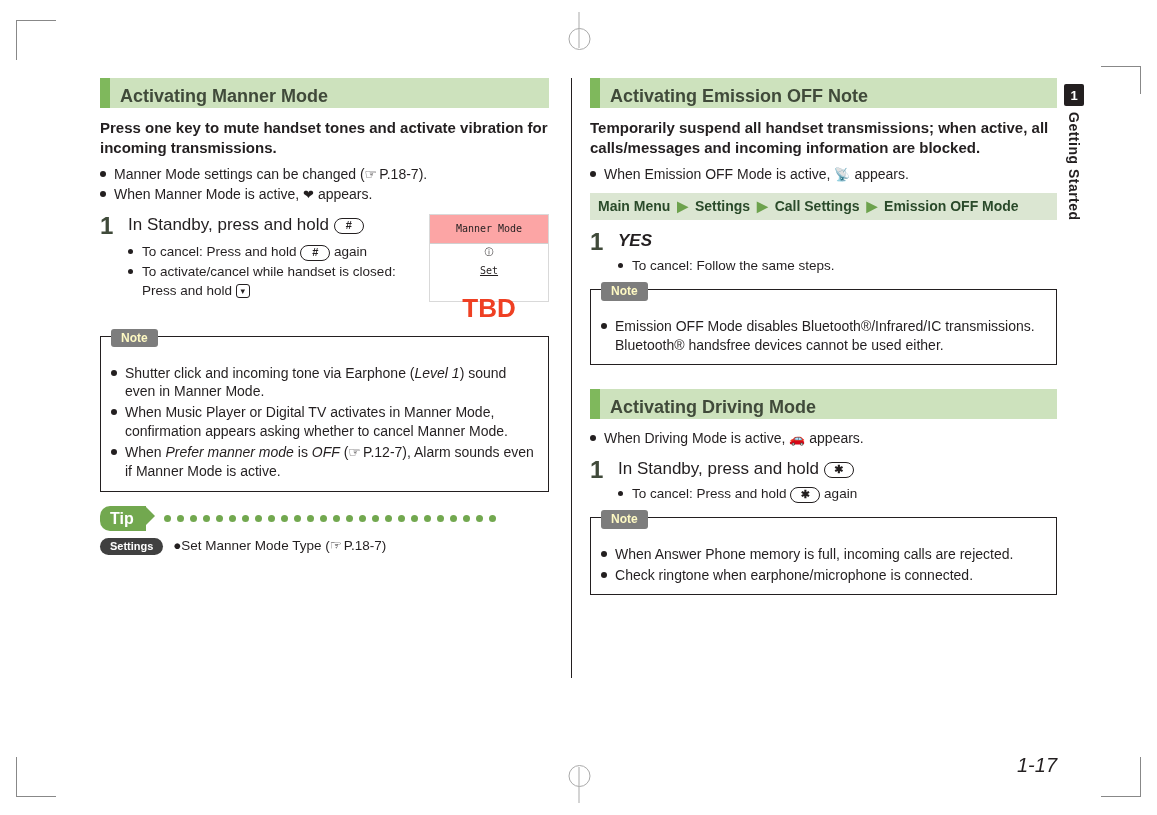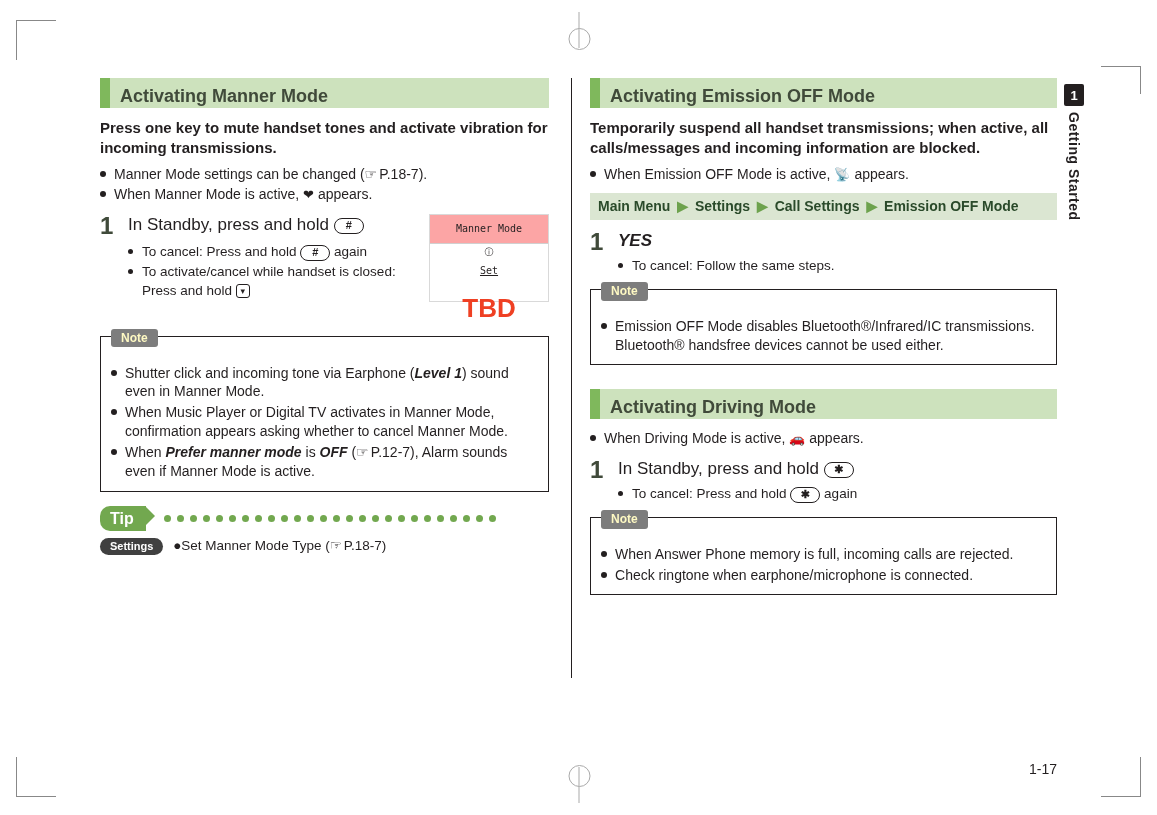--- a/index.html
+++ b/index.html
@@ -217,39 +217,40 @@
     writing-mode: vertical-rl;
     font-weight:700;
     font-size:14px;
     margin-top:6px;
     letter-spacing:0.5px;
   }
   .page-num {
     position:absolute;
     right: 100px;
     bottom: 38px;
-    font-size: 14px;
+    font-size: 20px;
+    font-style: italic;
   }
 
   .crop-tl, .crop-tr, .crop-bl, .crop-br, .crop-tc, .crop-bc {
     position:absolute; border-color:#888;
   }
   .crop-tl { left:16px; top:20px; width:40px; height:40px; border-left:1px solid #888; border-top:1px solid #888;}
   .crop-bl { left:16px; bottom:18px; width:40px; height:40px; border-left:1px solid #888; border-bottom:1px solid #888;}
   .crop-tr { right:16px; top:66px; width:40px; height:28px; border-right:1px solid #888; border-top:1px solid #888;}
   .crop-br { right:16px; bottom:18px; width:40px; height:40px; border-right:1px solid #888; border-bottom:1px solid #888;}
   .crop-tc { left:50%; top:12px; transform:translateX(-50%); width:1px; height:36px; background:#aaa;}
   .crop-bc { left:50%; bottom:12px; transform:translateX(-50%); width:1px; height:36px; background:#aaa;}
   .crop-tc::before, .crop-bc::before{
     content:""; position:absolute; left:-10px; width:20px; height:20px; border:1px solid #aaa; border-radius:50%;
   }
   .crop-tc::before{ top:16px;}
   .crop-bc::before{ bottom:16px;}
 
-  .bi { font-style: italic; font-weight:700;text-align:right; }
+  .bi { font-style: italic; font-weight:400;text-align:right; }
 </style>
 </head>
 <body>
 
 <div class="page">
 
   <div class="crop-tl"></div>
   <div class="crop-bl"></div>
   <div class="crop-tr"></div>
   <div class="crop-br"></div>
@@ -352,21 +353,21 @@
         <span>●Set Manner Mode Type (</span><span class="hand"></span><span>P.18-7</span><span>)</span>
       </div>
     </div>
 
     <div class="divider"></div>
 
     <div class="col right">
 
       <div class="section-head">
         <div class="bar"></div>
-        <div class="title">Activating Emission OFF Mode</div>
+        <div class="title">Activating Emission OFF Note</div>
       </div>
       <div class="intro">Temporarily suspend all handset transmissions; when active, all calls/messages and incoming information are blocked.</div>
       <ul class="bullets">
         <li>
           <span>When Emission OFF Mode is active, </span><span class="icon-inline">📡</span><span> appears.</span>
         </li>
       </ul>
 
       <div class="menu-path">
         <span>Main Menu</span>

